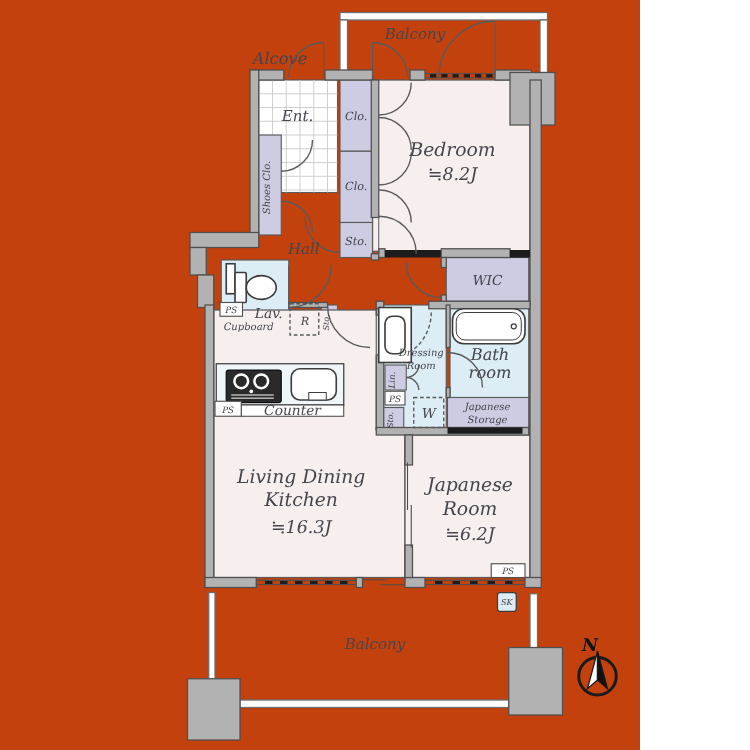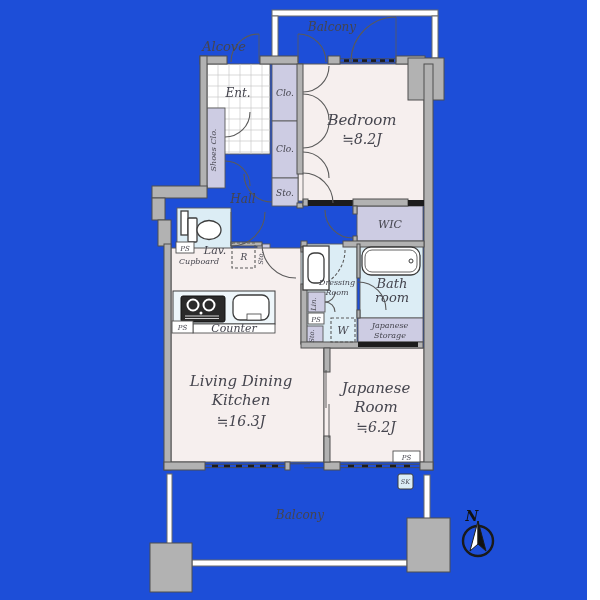--- a/index.html
+++ b/index.html
@@ -1,16 +1,16 @@
 <!DOCTYPE html>
 <html><head>
 <meta charset="utf-8">
 <style>
   html,body{margin:0;padding:0;background:#ffffff;}
-  .stage{position:relative;width:587px;height:600px;background:#1d4ed8;overflow:hidden;
+  .stage{position:relative;width:512px;height:600px;background:#c2410c;overflow:hidden;
          font-family:"DejaVu Serif","DejaVu Sans",serif;}
   svg{position:absolute;left:0;top:0;}
   .wall{fill:#b2b2b2;stroke:#4f4f4f;stroke-width:1;}
   .hatch{fill:#1c1c1c;stroke:none;}
   .floor-pink{fill:#f6efee;stroke:#5a5a5a;stroke-width:1;}
   .floor-blue{fill:#dcedf5;stroke:#5a5a5a;stroke-width:0.9;}
   .closet{fill:#cdcce3;stroke:#5a5a5a;stroke-width:0.9;}
   .tile{fill:#ffffff;stroke:#5a5a5a;stroke-width:0.9;}
   .grid{stroke:#c9c9c9;stroke-width:0.7;}
   .arc{fill:none;stroke:#5a5a5a;stroke-width:1.1;}

